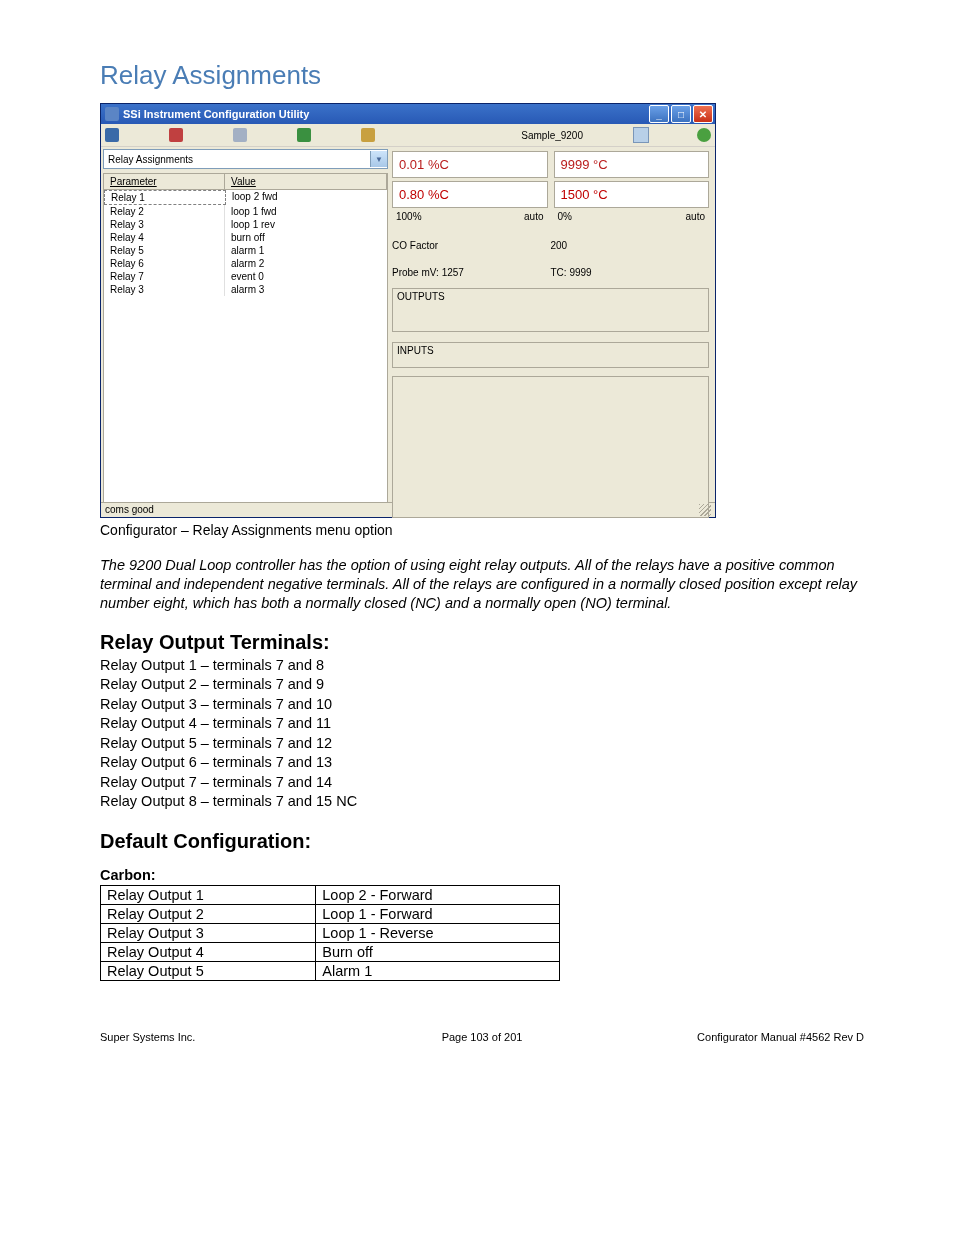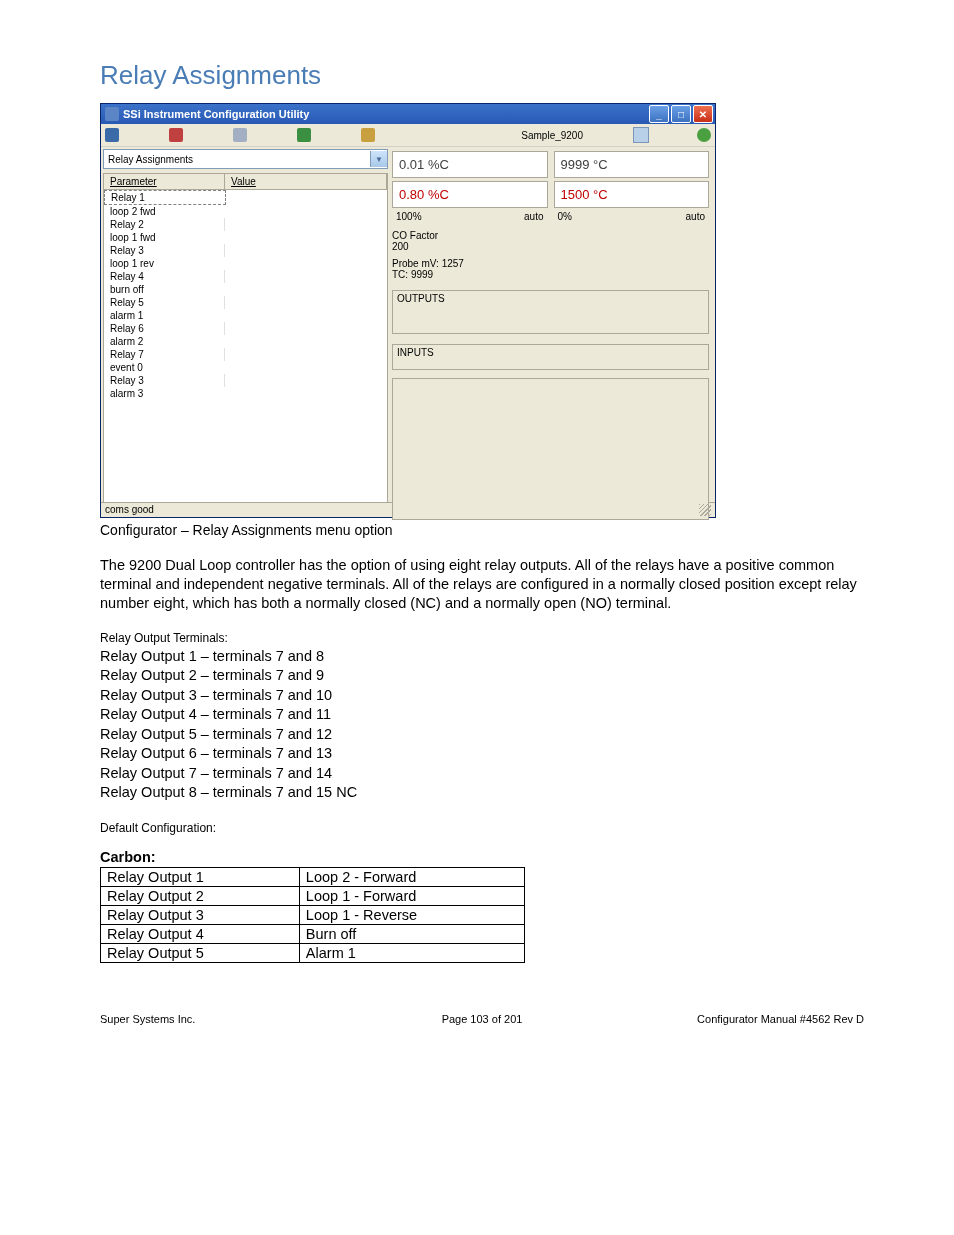--- a/index.html
+++ b/index.html
@@ -106,21 +106,21 @@
     border-bottom: 1px solid #aca899;
     text-decoration: underline;
   }
   .grid-head .gh {
     padding: 2px 6px;
     border-right: 1px solid #aca899;
   }
   .gh-param { width: 108px; }
   .gh-value { flex:1; }
   .grid-body {}
-  .grid-row { display: flex; flex-direction: column; }
+  .grid-row { display: flex; }
   .grid-row .gc { padding: 0 6px; font-size: 10px; line-height: 13px; }
   .gc-param { width: 108px; border-right: 1px solid #e0e0e0; }
   .gc-value { flex:1; }
   .grid-row.sel .gc-param { border: 1px dashed #808080; }
 
   .right-pane {
     flex: 1;
     padding: 4px 6px 4px 2px;
   }
   .reading-boxes { display: flex; gap: 6px; }
@@ -128,25 +128,25 @@
   .reading-box {
     border: 1px solid #aca899;
     background: #fff;
     padding: 4px 6px;
     font-family: Verdana, sans-serif;
     font-size: 13px;
     margin-bottom: 3px;
     height: 17px;
     display:flex; align-items:center;
   }
-  .reading-box.green { color: #404040; }
+  .reading-box.green { color: #b91c1c; }
   .reading-box.red { color: #c00000; }
   .modebar { font-size: 10px; color:#000; padding: 0 4px 2px 4px; display:flex;}
   .modebar .ml { flex:1; }
-  .info-line { font-size: 10px; display:flex; margin-top:6px;flex-direction:column;}
+  .info-line { font-size: 10px; display:flex; margin-top:16px;}
   .info-line .il { flex:1; }
   .panel {
     border: 1px solid #aca899;
     background: #ece9d8;
     margin-top: 10px;
     padding: 2px 4px;
     min-height: 38px;
     font-size: 10px;
   }
   .panel .panel-title { font-size: 10px; }
@@ -171,32 +171,33 @@
   }
 
   .caption {
     font-size: 14px;
     margin: 4px 0 18px 0;
   }
   .body-para {
     font-size: 14.5px;
     line-height: 1.3;
     margin: 11px 0 18px 0;
+    font-style: italic;
   }
   .section-label {
-    font-weight: normal;
-    font-size: 12px;
+    font-weight: bold;
+    font-size: 20px;
     margin-bottom: 2px;
   }
   .terminal-list { font-size: 14.5px; line-height: 1.35; margin-bottom: 18px;}
   .carbon-label { font-weight: bold; font-size: 14.5px; margin-bottom: 2px;}
   table.cfg {
     border-collapse: collapse;
     font-size: 14.5px;
-    width: 425px;
+    width: 460px;
   }
   table.cfg td {
     border: 1px solid #000;
     padding: 1px 6px;
   }
   .footer {
     display: flex;
     font-size: 11px;
     margin-top: 50px;
   }

